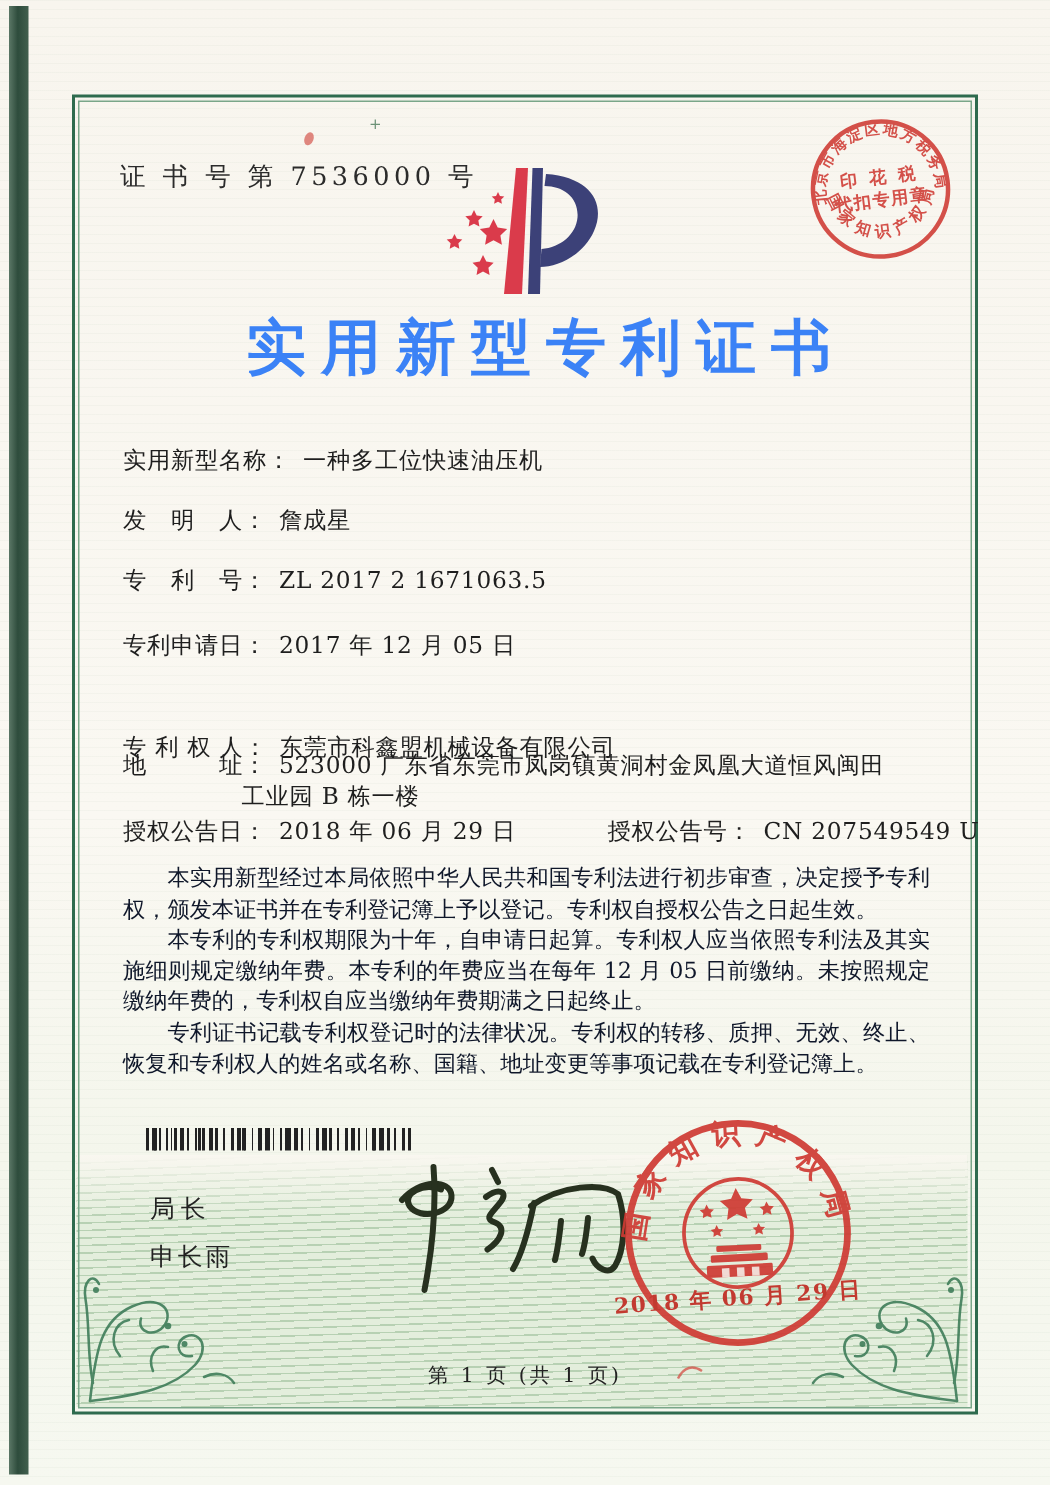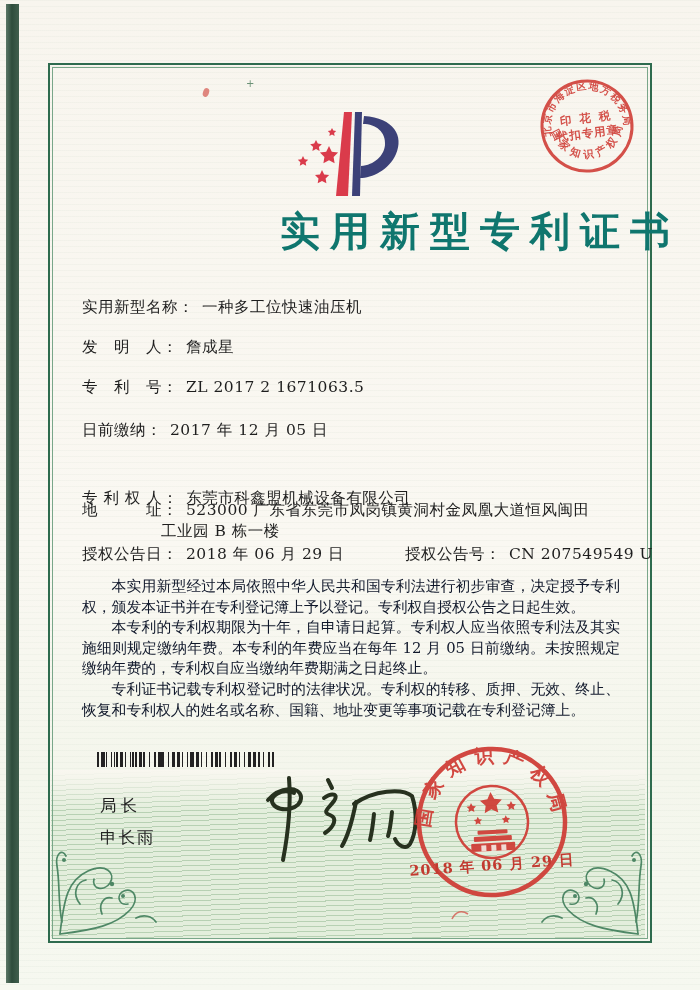--- a/index.html
+++ b/index.html
@@ -12,22 +12,22 @@
   .sheet-edge{position:absolute;left:6px;top:4px;width:13px;height:979px;
         background:linear-gradient(90deg,#5b7766,#2e4c3c 45%,#415f4e);}
   .frame{position:absolute;left:48px;top:63px;width:600px;height:876px;border:2px solid #2e6b4e;}
   .frame-inner{position:absolute;inset:2px;border:1px solid #79a689;}
   .green-band{position:absolute;left:51px;top:770px;width:594px;height:168px;background-color:#e3eedc;
         background-image:repeating-linear-gradient(178deg,rgba(122,168,122,.42) 0 1px,rgba(0,0,0,0) 1px 5px);}
   .green-band-fade{position:absolute;left:51px;top:770px;width:594px;height:42px;
         background:linear-gradient(180deg,#f9f7f0 0%,rgba(249,247,240,0) 100%);}
   .cert-no{position:absolute;left:80px;top:106px;font-size:17px;letter-spacing:3px;color:#2b2b2b;}
   .logo{position:absolute;left:272px;top:108px;}
-  .title{position:absolute;left:48px;top:204px;width:632px;text-align:right;
-        font-size:40px;font-weight:bold;letter-spacing:10px;color:#0f766e;}
+  .title{position:absolute;left:48px;top:204px;width:632px;text-align:center;
+        font-size:40px;font-weight:bold;letter-spacing:10px;color:#3b82f6;}
   .row{position:absolute;left:82px;font-size:15.5px;letter-spacing:.5px;white-space:nowrap;}
   .row .lbl{margin-right:8px;}
   .r0{top:297px}.r1{top:337px}.r2{top:377px}.r3{top:420px}.r4{top:488px}.r5{top:500px}
   .addr2{position:absolute;left:149px;top:521px;font-size:15.5px;letter-spacing:.5px;margin-left:12px;}
   .grant{top:544px;}
   .grant .col2{position:absolute;left:323px;top:0;}
   .body-text{position:absolute;left:82px;top:576px;width:538px;}
   .body-text p{margin:0;text-indent:2em;text-align:justify;font-size:14.8px;line-height:20.6px;color:#0f172a;}
   .barcode{position:absolute;left:97px;top:752px;width:177px;height:15px;
      background-image:
@@ -86,20 +86,21 @@
       <path d="M12,96 C8,78 10,58 7,40 C5,28 12,22 16,30"></path>
       <path d="M30,78 C22,68 26,56 36,54"></path>
       <path d="M52,88 C48,78 54,70 62,72"></path>
       <path d="M86,92 C94,88 102,90 106,96"></path>
       <circle cx="62" cy="58" r="2.2" fill="#3f7d5a" stroke="none"></circle>
       <circle cx="73" cy="70" r="2" fill="#3f7d5a" stroke="none"></circle>
       <circle cx="14" cy="34" r="2" fill="#3f7d5a" stroke="none"></circle>
     </g>
   </svg>
 
+  <div class="cert-no">证 书 号 第 7536000 号</div>
   <div class="speck-red"></div>
   <div class="speck-green">+</div>
 
   <svg class="logo" width="136" height="96" viewBox="0 0 136 96">
     <path d="M72,4 L80,4 L76,88 L64,88 Z" fill="#da3b4b"></path>
     <path d="M83,4 L90,4 L88,88 L80,88 Z" fill="#3c4178"></path>
     <path d="M92,8 C122,10 132,28 124,46 C117,62 100,70 88,70 L89,58 C102,57 112,48 113,37 C114,24 104,16 91,16 Z" fill="#3c4178"></path>
     <g fill="#da3b4b">
       <path d="M57,38 l2.8,5.7 6.3,.9 -4.5,4.4 1,6.2 -5.6-3 -5.6,3 1-6.2 -4.5-4.4 6.3-.9 Z"></path>
       <path d="M50,62 l2.2,4.4 4.9,.7 -3.5,3.4 .8,4.8 -4.4-2.3 -4.3,2.3 .8-4.8 -3.5-3.4 4.9-.7 Z"></path>
@@ -114,21 +115,21 @@
   <div class="row r1">
     <span class="lbl">发　明　人：</span><span>詹成星</span>
   </div>
   <div class="row r0">
     <span class="lbl">实用新型名称：</span><span>一种多工位快速油压机</span>
   </div>
   <div class="row r2">
     <span class="lbl">专　利　号：</span><span>ZL 2017 2 1671063.5</span>
   </div>
   <div class="row r3">
-    <span class="lbl">日前缴纳：</span><span>2017 年 12 月 05 日</span>
+    <span class="lbl">专利申请日：</span><span>2017 年 12 月 05 日</span>
   </div>
   <div class="row r4">
     <span class="lbl">专 利 权 人：</span><span>东莞市科鑫盟机械设备有限公司</span>
   </div>
   <div class="row r5">
     <span class="lbl">地　　　址：</span><span>523000 广东省东莞市凤岗镇黄洞村金凤凰大道恒风闽田</span>
   </div>
   <div class="addr2">工业园 B 栋一楼</div>
   <div class="row grant">
     <span class="lbl">授权公告日：</span><span>2018 年 06 月 29 日</span>
@@ -195,17 +196,18 @@
     <text font-size="10" font-weight="bold" fill="#cf3a33" letter-spacing="1.5" font-family="DejaVu Serif,serif">
       <textPath href="#taxTop" startOffset="50%" text-anchor="middle">北京市海淀区地方税务局</textPath>
     </text>
     <text x="49" y="45" text-anchor="middle" font-size="11.5" font-weight="bold" fill="#cf3a33" letter-spacing="2" font-family="DejaVu Serif,serif">印 花 税</text>
     <text x="49" y="60" text-anchor="middle" font-size="11.5" font-weight="bold" fill="#cf3a33" letter-spacing="1" font-family="DejaVu Serif,serif">代扣专用章</text>
     <text font-size="10.5" font-weight="bold" fill="#cf3a33" letter-spacing="4" font-family="DejaVu Serif,serif">
       <textPath href="#taxBottom" startOffset="50%" text-anchor="middle">国家知识产权局</textPath>
     </text>
   </svg>
 
+  <div class="footer">第 1 页 (共 1 页)</div>
   <svg class="squiggle-red" width="20" height="14" viewBox="0 0 20 14">
     <path d="M2,11 C6,3 12,2 18,6" fill="none" stroke="#d4574e" stroke-width="1.6" opacity=".8"></path>
   </svg>
 
 </div>
 
 </body></html>

